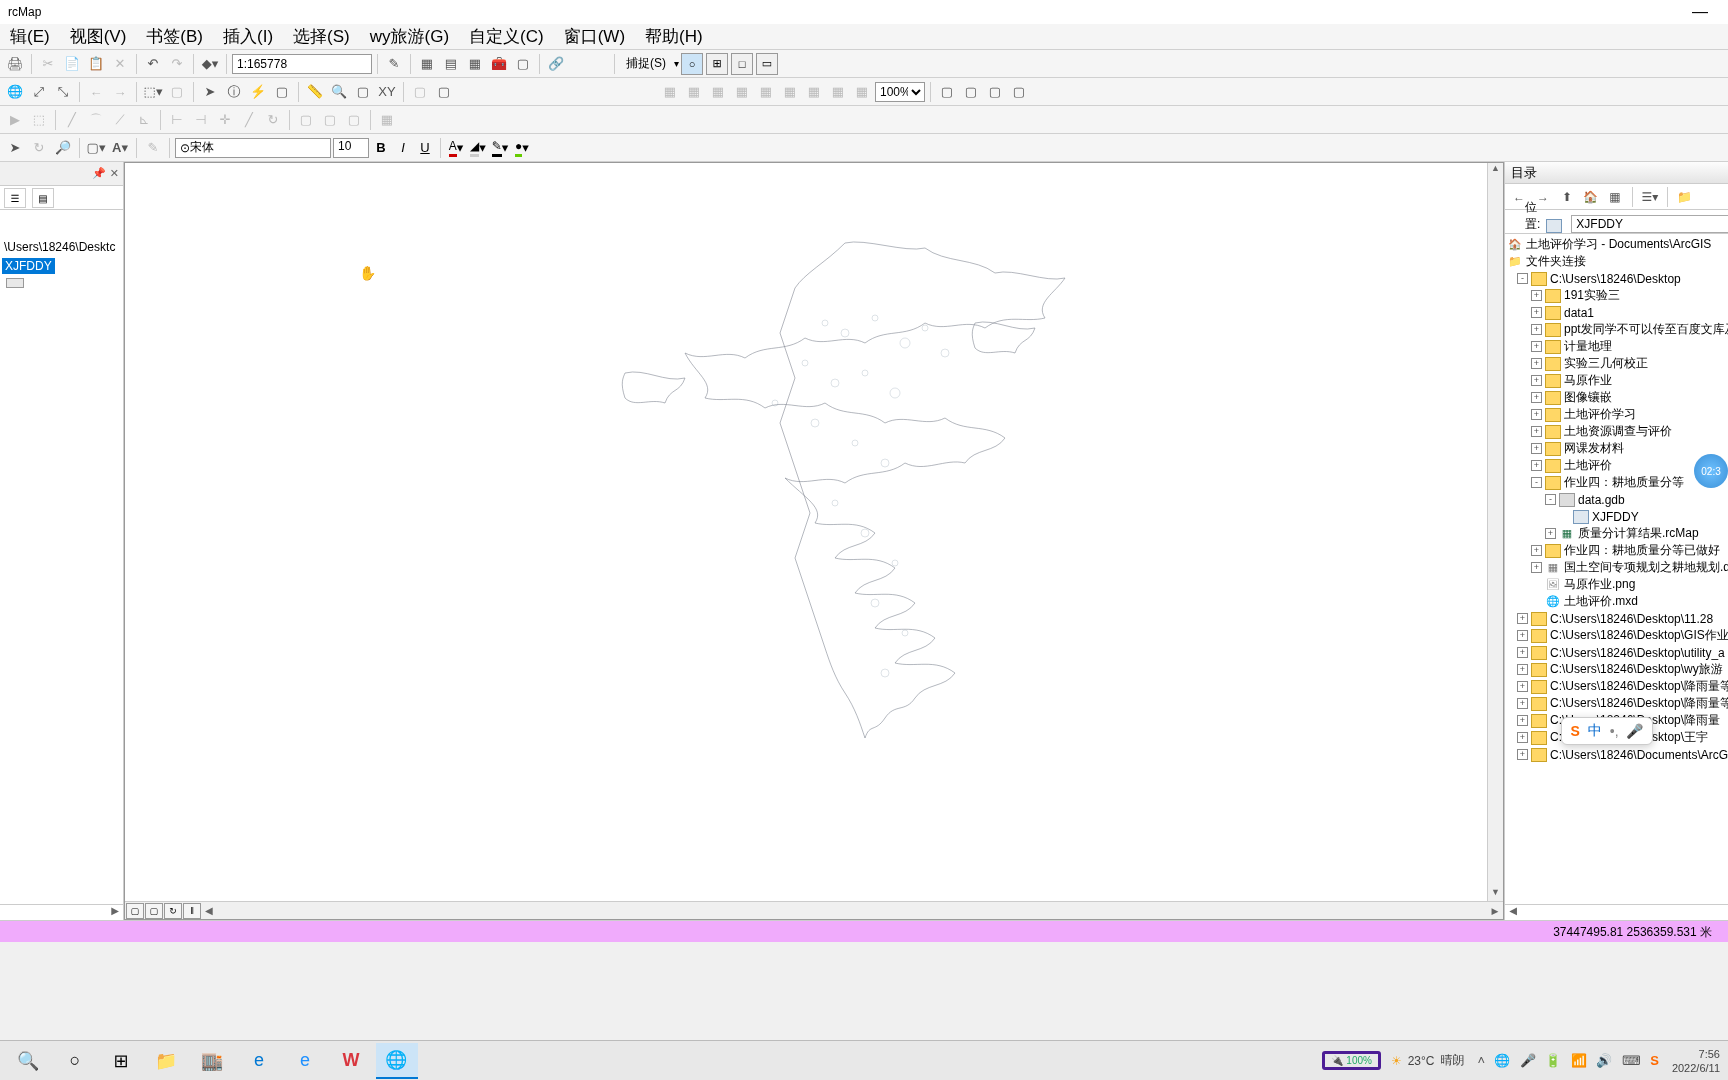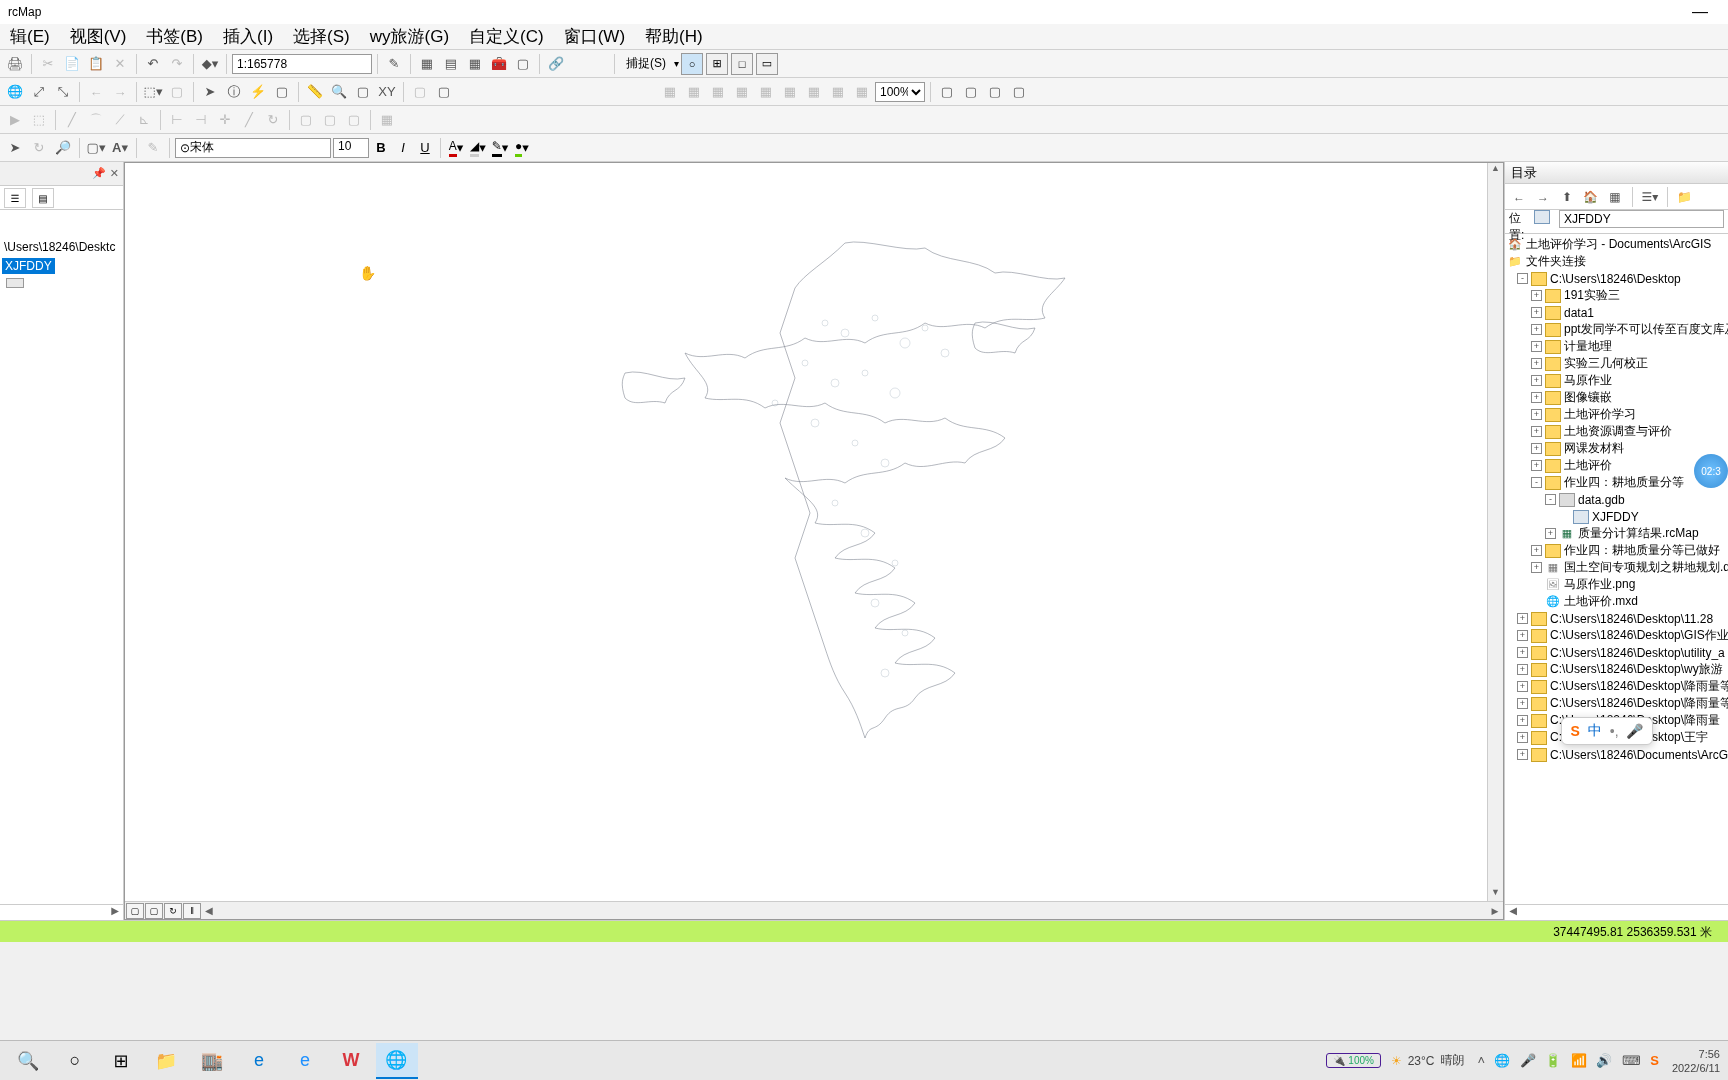--- a/index.html
+++ b/index.html
@@ -43,47 +43,47 @@
 .map-scroll-h .track { flex: 1; margin: 0 16px; }
 .map-scroll-h .arrow-r { width: 16px; text-align: center; font-size: 9px; color: #666; }
 
 .map-svg { position: absolute; left: 400px; top: 60px; }
 .hand-cursor { position: absolute; left: 234px; top: 102px; font-size: 14px; color: #333; }
 
 .catalog-panel { width: 224px; background: #fff; border-left: 1px solid #ccc; display: flex; flex-direction: column; }
 .cat-title { height: 22px; background: linear-gradient(#fdfdfd,#e4e4e4); border-bottom: 1px solid #ccc; padding: 2px 6px; font-size: 13px; }
 .cat-toolbar { height: 26px; border-bottom: 1px solid #ccc; display: flex; align-items: center; gap: 4px; padding: 0 4px; }
 .cat-tb-btn { width: 20px; height: 20px; font-size: 12px; display: flex; align-items: center; justify-content: center; cursor: pointer; color: #555; }
-.cat-loc { height: 24px; border-bottom: 1px solid #ccc; display: flex; align-items: flex-start; padding: 0 4px; font-size: 12px; gap: 6px; }
+.cat-loc { height: 24px; border-bottom: 1px solid #ccc; display: flex; align-items: flex-end; padding: 0 20px; font-size: 12px; gap: 6px; }
 .cat-loc input { flex: 1; border: 1px solid #aaa; height: 18px; font-size: 12px; padding: 0 4px; }
 .cat-tree { flex: 1; overflow: hidden; font-size: 12px; padding: 2px 0; }
 .tree-row { display: flex; align-items: center; height: 17px; white-space: nowrap; cursor: pointer; padding-left: 2px; }
 .tree-exp { width: 11px; height: 11px; border: 1px solid #888; font-size: 9px; line-height: 9px; text-align: center; margin-right: 3px; color: #555; flex-shrink: 0; }
 .tree-ico { width: 16px; height: 14px; margin-right: 3px; flex-shrink: 0; display: inline-flex; align-items: center; justify-content: center; font-size: 11px; }
 .ico-folder { background: #ffd766; border: 1px solid #c9a227; }
 .ico-home { color: #b8860b; }
 .ico-gdb { background: #ddd; border: 1px solid #999; }
 .ico-fc { background: #e0e8f0; border: 1px solid #7799bb; }
 .ico-xls { color: #1d6f42; }
 .ico-mxd { color: #2060c0; }
 .ico-img { color: #888; }
 .ico-dwg { color: #777; }
 .tree-label { font-size: 12px; }
 .cat-scroll-h { height: 16px; border-top: 1px solid #ccc; display: flex; }
 .cat-scroll-h span { width: 16px; font-size: 10px; text-align: center; color: #666; }
 
-.status-coord { height: 22px; background: #bef264; border-top: 1px solid #ccc; text-align: right; padding-right: 16px; font-size: 12px; line-height: 22px; }
+.status-coord { height: 22px; background: #f0abfc; border-top: 1px solid #ccc; text-align: right; padding-right: 16px; font-size: 12px; line-height: 22px; }
 
 .taskbar { position: absolute; bottom: 0; left: 0; right: 0; height: 40px; background: #e8e8e8; border-top: 1px solid #bbb; display: flex; align-items: center; padding: 0 8px; gap: 4px; }
 .task-btn { width: 42px; height: 36px; display: flex; align-items: center; justify-content: center; font-size: 18px; cursor: pointer; }
 .tray { margin-left: auto; display: flex; align-items: center; gap: 10px; font-size: 12px; color: #444; }
 .tray .weather { display: flex; align-items: center; gap: 6px; }
 .tray .icons span { margin: 0 3px; font-size: 13px; color: #555; }
 .tray .clock { text-align: right; line-height: 14px; font-size: 11px; }
-.battery { border: 1px solid #4c1d95; border-radius: 3px; padding: 1px 6px; color: #2a6; font-size: 10px; }
+.battery { border: 3px solid #4c1d95; border-radius: 3px; padding: 1px 6px; color: #2a6; font-size: 10px; }
 
 .ime-float { position: absolute; right: 75px; bottom: 335px; background: #fff; border: 1px solid #ccc; border-radius: 6px; box-shadow: 0 2px 8px rgba(0,0,0,0.2); padding: 4px 8px; display: flex; gap: 8px; align-items: center; font-size: 14px; }
 .ime-float .logo { color: #ff6a00; font-weight: bold; }
 .ime-float .zh { color: #0066cc; }
 
 .timer-float { position: absolute; right: 0; top: 454px; width: 34px; height: 34px; background: radial-gradient(#6ec1ff,#3a8fd6); border-radius: 50%; color: #fff; font-size: 10px; display: flex; align-items: center; justify-content: center; }
 
 .font-select { width: 156px; background: #fff; border: 1px solid #999; height: 20px; display: flex; align-items: center; padding: 0 4px; font-size: 12px; }
 .size-select { width: 36px; background: #fff; border: 1px solid #999; height: 20px; font-size: 12px; padding: 0 4px; }
 .fmt-btn { width: 20px; height: 20px; display: flex; align-items: center; justify-content: center; cursor: pointer; font-size: 13px; }

